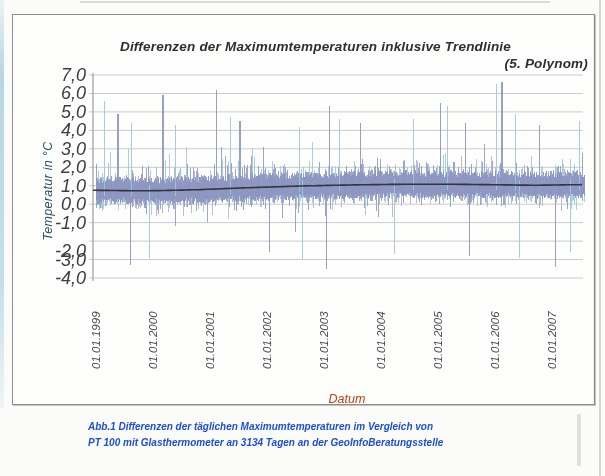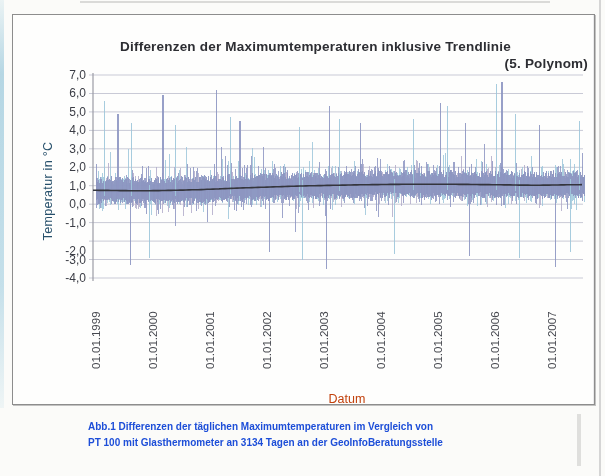--- a/index.html
+++ b/index.html
@@ -2,21 +2,21 @@
 <html><head>
 <meta charset="utf-8">
 <style>
   html,body{margin:0;padding:0;}
   body{
     width:605px;height:476px;position:relative;overflow:hidden;
     background:#fbfbf9;
     font-family:"Liberation Sans", sans-serif;
     -webkit-font-smoothing:antialiased;
   }
-  #page{position:absolute;left:0;top:0;width:605px;height:424px;}
+  #page{position:absolute;left:0;top:0;width:605px;height:424px;font-style:italic;}
 
   
   .artifact{position:absolute;pointer-events:none;}
   #artifact-left-streak{left:0;top:6;width:4px;height:408px;
     background:linear-gradient(180deg,rgba(140,195,215,.15),rgba(125,185,210,.55) 18%,rgba(130,190,215,.45) 70%,rgba(150,200,220,.12));}
   #artifact-right-line{left:599px;top:0;width:2px;height:476px;background:rgba(125,125,130,.30);}
   #artifact-top-smear{left:80px;top:1px;width:470px;height:2px;background:rgba(120,120,120,.25);}
   #artifact-caption-bar{left:577px;top:414px;width:4px;height:52px;background:rgba(150,150,152,.28);}
 
   
@@ -30,21 +30,21 @@
     position:absolute;left:30px;width:545px;text-align:center;
     font-weight:bold;color:#2d2e33;font-size:13.5px;letter-spacing:.2px;
   }
   #title-line1{top:24px;}
   #title-line2{top:41px;text-align:right;}
 
   #svg-plot{position:absolute;left:0;top:0;}
 
   .ytick{
     position:absolute;width:38px;text-align:right;
-    font-size:12px;color:#3b3d45;line-height:14px;
+    font-size:18px;color:#3b3d45;line-height:14px;
   }
   .xtick{
     position:absolute;width:80px;height:14px;text-align:left;
     font-size:11.5px;color:#46484f;line-height:14px;white-space:nowrap;
     transform:rotate(-90deg);transform-origin:center center;
   }
   #y-axis-title{
     position:absolute;left:-44px;top:168px;width:160px;height:16px;text-align:center;
     font-size:12.5px;color:#27506b;transform:rotate(-90deg);transform-origin:center center;
     letter-spacing:.3px;

